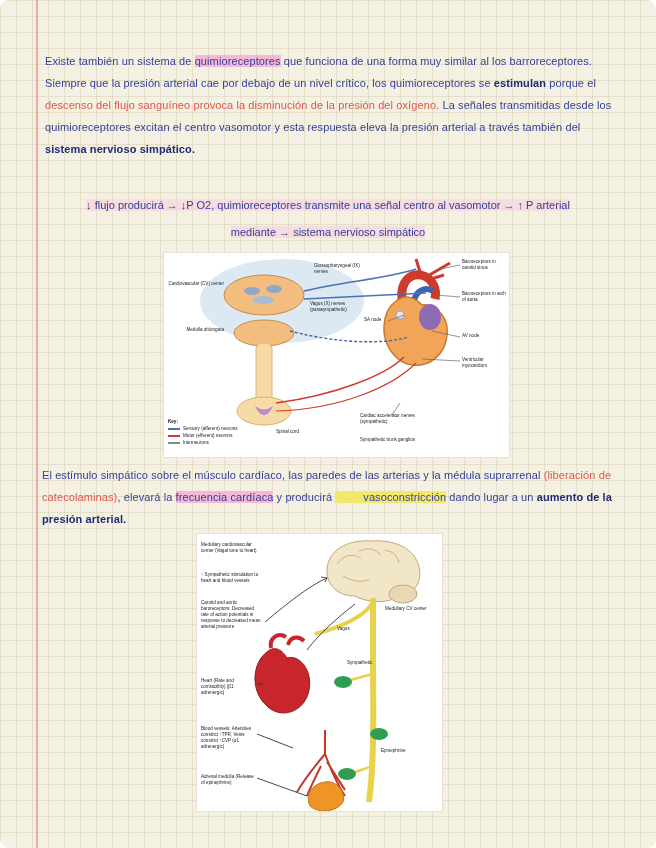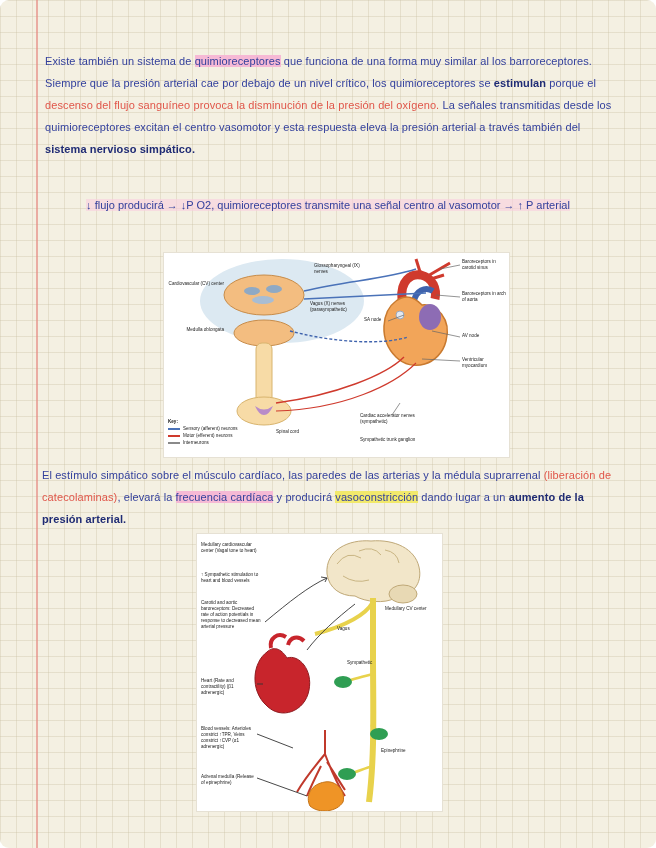--- a/index.html
+++ b/index.html
@@ -15,41 +15,42 @@
   }
   .margin-line{position:absolute;left:36px;top:0;bottom:0;width:2px;background:rgba(229,135,128,0.65);}
   .para{position:absolute;color:#33409c;font-size:11px;line-height:22px;letter-spacing:0.1px;}
   .p1{left:45px;top:50px;width:568px;}
   .p3{left:42px;top:464px;width:576px;}
   .formula{position:absolute;left:38px;top:192px;width:580px;text-align:center;color:#33409c;font-size:11px;line-height:27px;}
   .b{font-weight:bold;color:#1f2b74;}
   .red{color:#e0564a;}
   .hl-pink{background:#f6b9d5;}
   .hl-softpink{background:rgba(248,206,224,0.6);}
-  .hl-yellow{background:#f2e96b;}
+  .hl-yellow{background:#f2e96b;padding-left:28px;}
   .fig{position:absolute;background:#ffffff;border:1px solid #e6e1d4;}
   .fig1{left:163px;top:252px;width:345px;height:204px;}
   .fig2{left:196px;top:533px;width:245px;height:277px;}
   .fig svg{position:absolute;left:0;top:0;}
   .lbl{position:absolute;font-size:4.6px;line-height:1.3;color:#222;}
   .lbl.r{text-align:right;}
   .keybox{position:absolute;left:4px;top:166px;width:92px;font-size:4.6px;color:#222;}
   .keyrow{display:flex;align-items:center;gap:3px;margin-top:2px;}
   .dash{display:inline-block;width:12px;height:2px;}
 </style>
 </head>
 <body>
 
 <div class="page">
   <div class="margin-line"></div>
 
   <div class="para p1"><span>Existe también un sistema de </span><span class="hl-pink">quimioreceptores</span><span> que funciona de una forma muy similar al los barroreceptores. Siempre que la presión arterial cae por debajo de un nivel crítico, los quimioreceptores se </span><span class="b">estimulan</span><span> porque el </span><span class="red">descenso del flujo sanguíneo provoca la disminución de la presión del oxígeno.</span><span> La señales transmitidas desde los quimioreceptores excitan el centro vasomotor y esta respuesta eleva la presión arterial a través también del </span><span class="b">sistema nervioso simpático.</span></div>
 
   <div class="formula">
     <div><span class="hl-softpink">↓ flujo producirá →  ↓P O2, quimioreceptores transmite una señal centro al vasomotor → ↑ P arterial</span></div>
+    <div><span class="hl-softpink">mediante → sistema nervioso simpático</span></div>
   </div>
 
   <div class="fig fig1">
     <svg width="345" height="204" viewBox="0 0 345 204">
       <g>
         <ellipse cx="118" cy="48" rx="82" ry="42" fill="#dce9f2"></ellipse>
         <ellipse cx="100" cy="42" rx="40" ry="20" fill="#f3bd80" stroke="#c78c4a"></ellipse>
         <ellipse cx="88" cy="38" rx="8" ry="4" fill="#8fa9c4"></ellipse>
         <ellipse cx="110" cy="36" rx="8" ry="4" fill="#8fa9c4"></ellipse>
         <ellipse cx="99" cy="47" rx="11" ry="4" fill="#a8bdd4"></ellipse>

